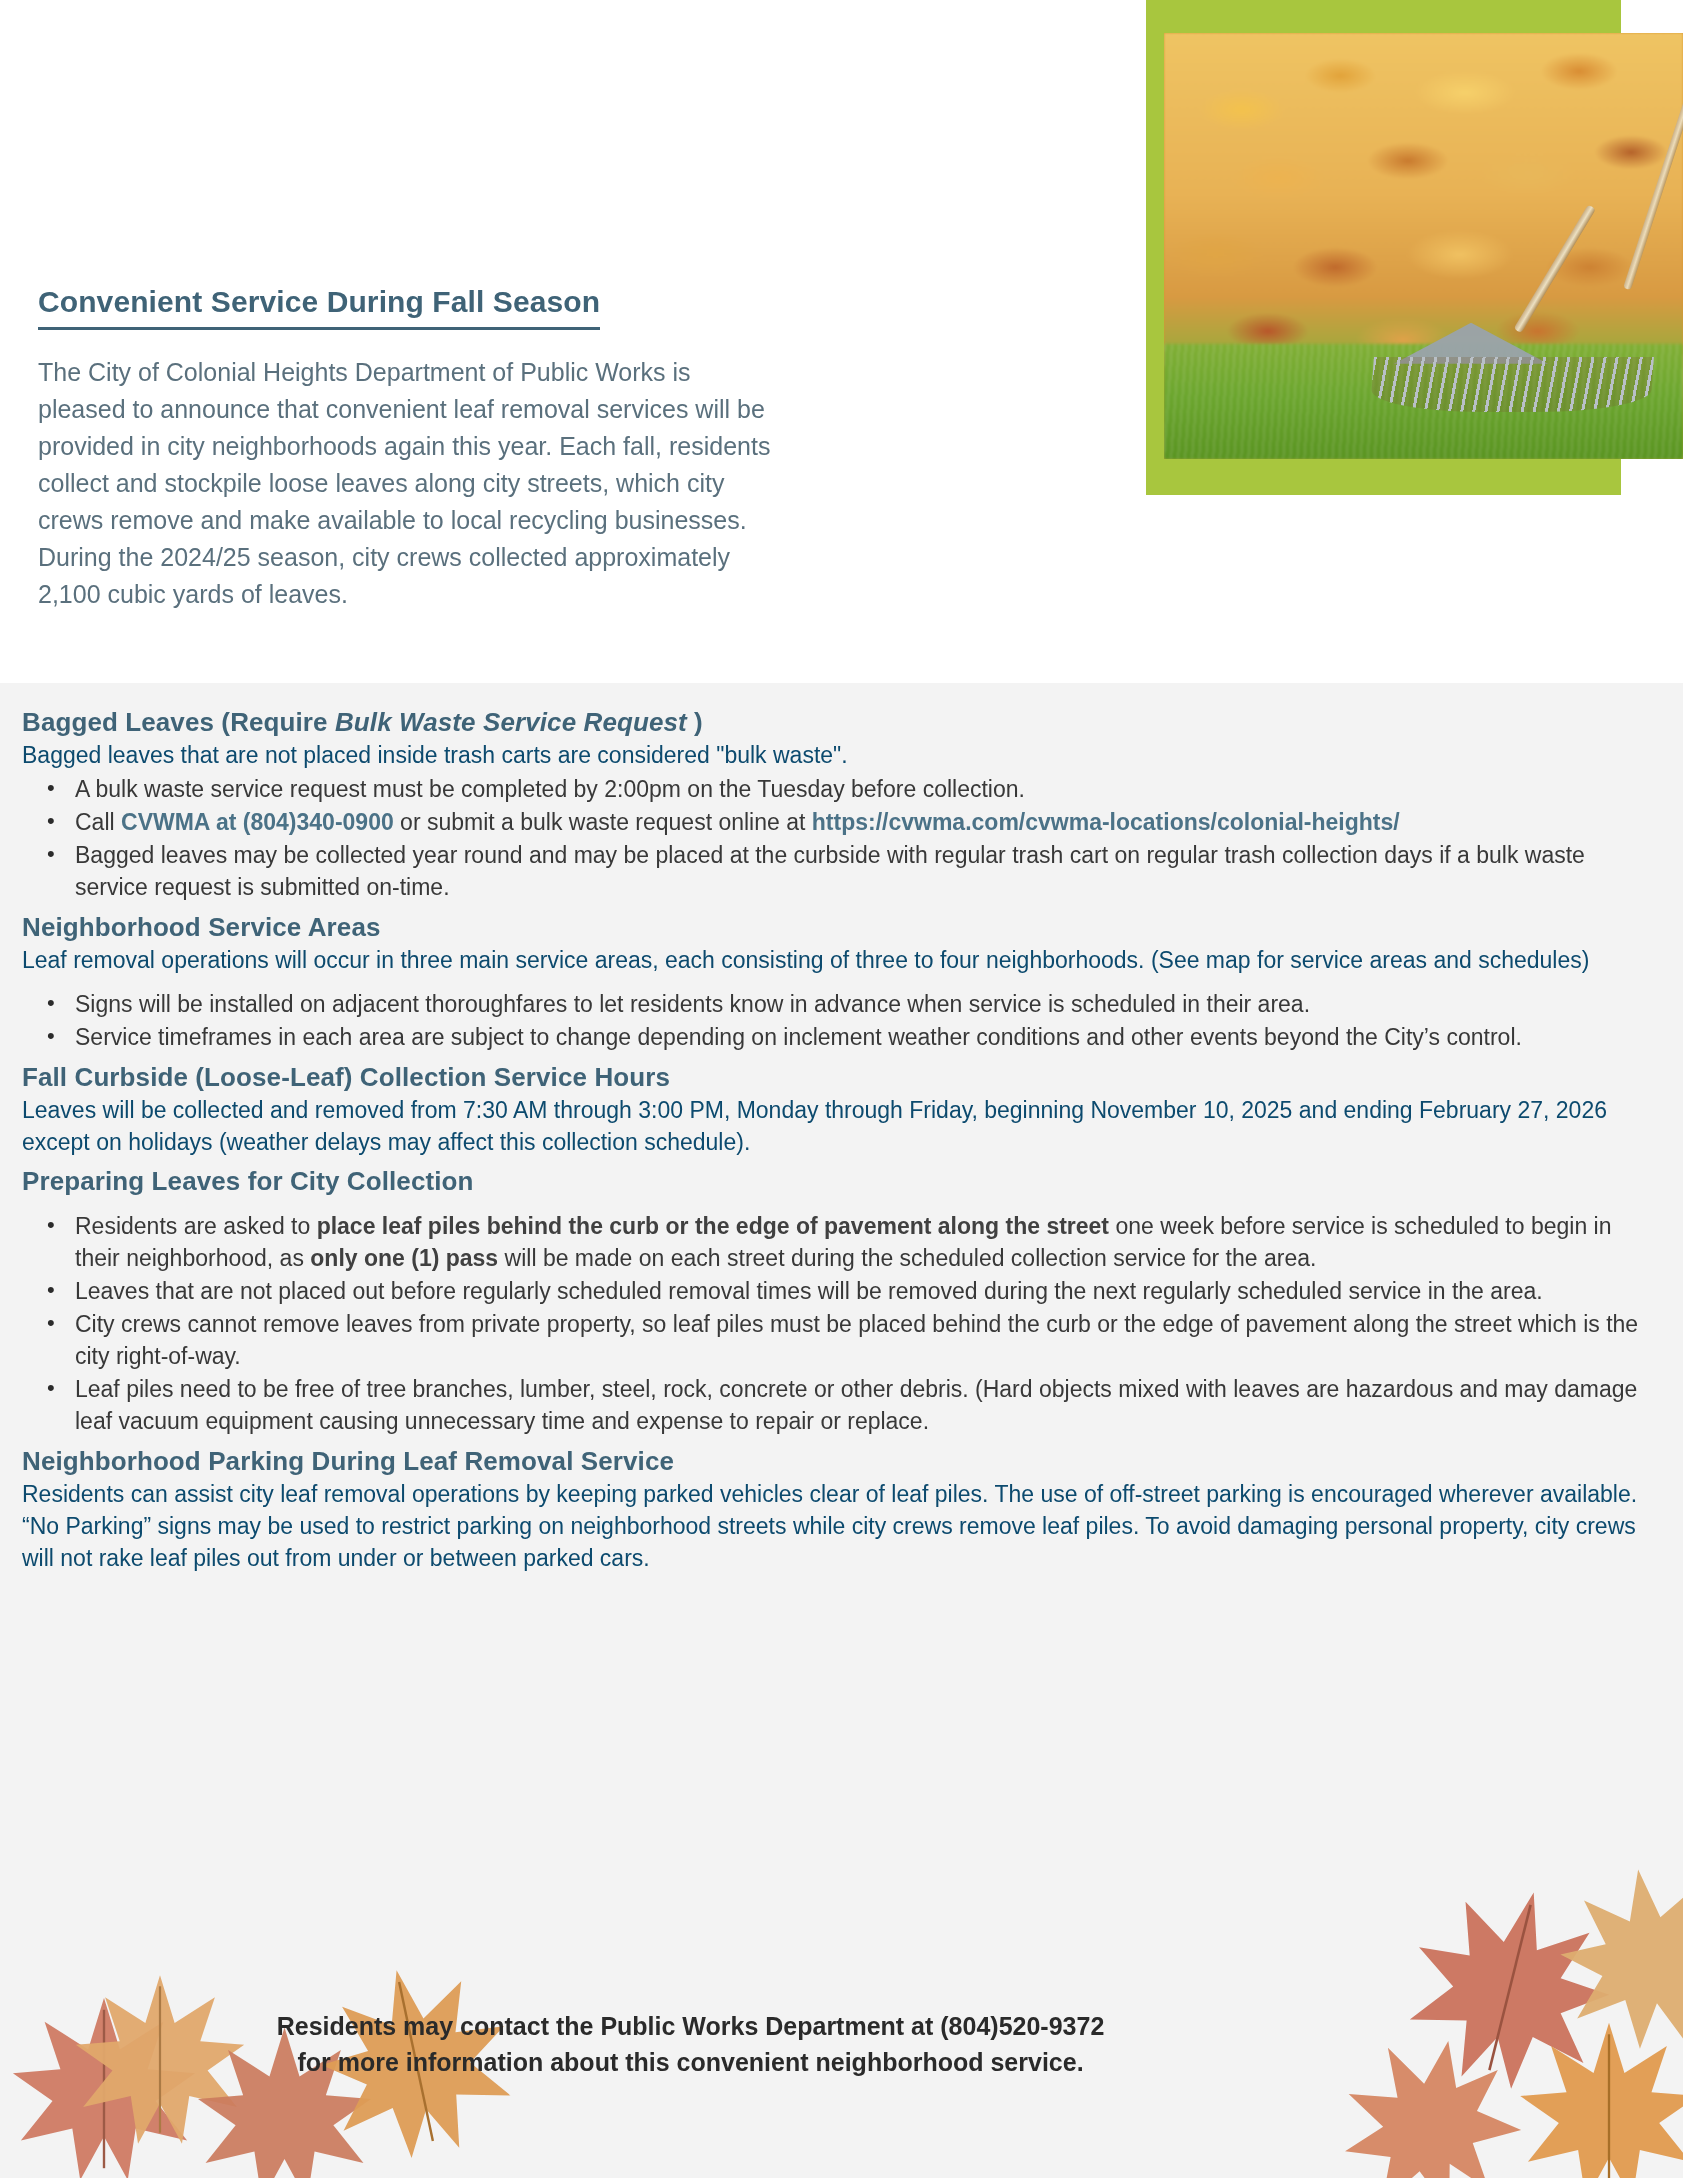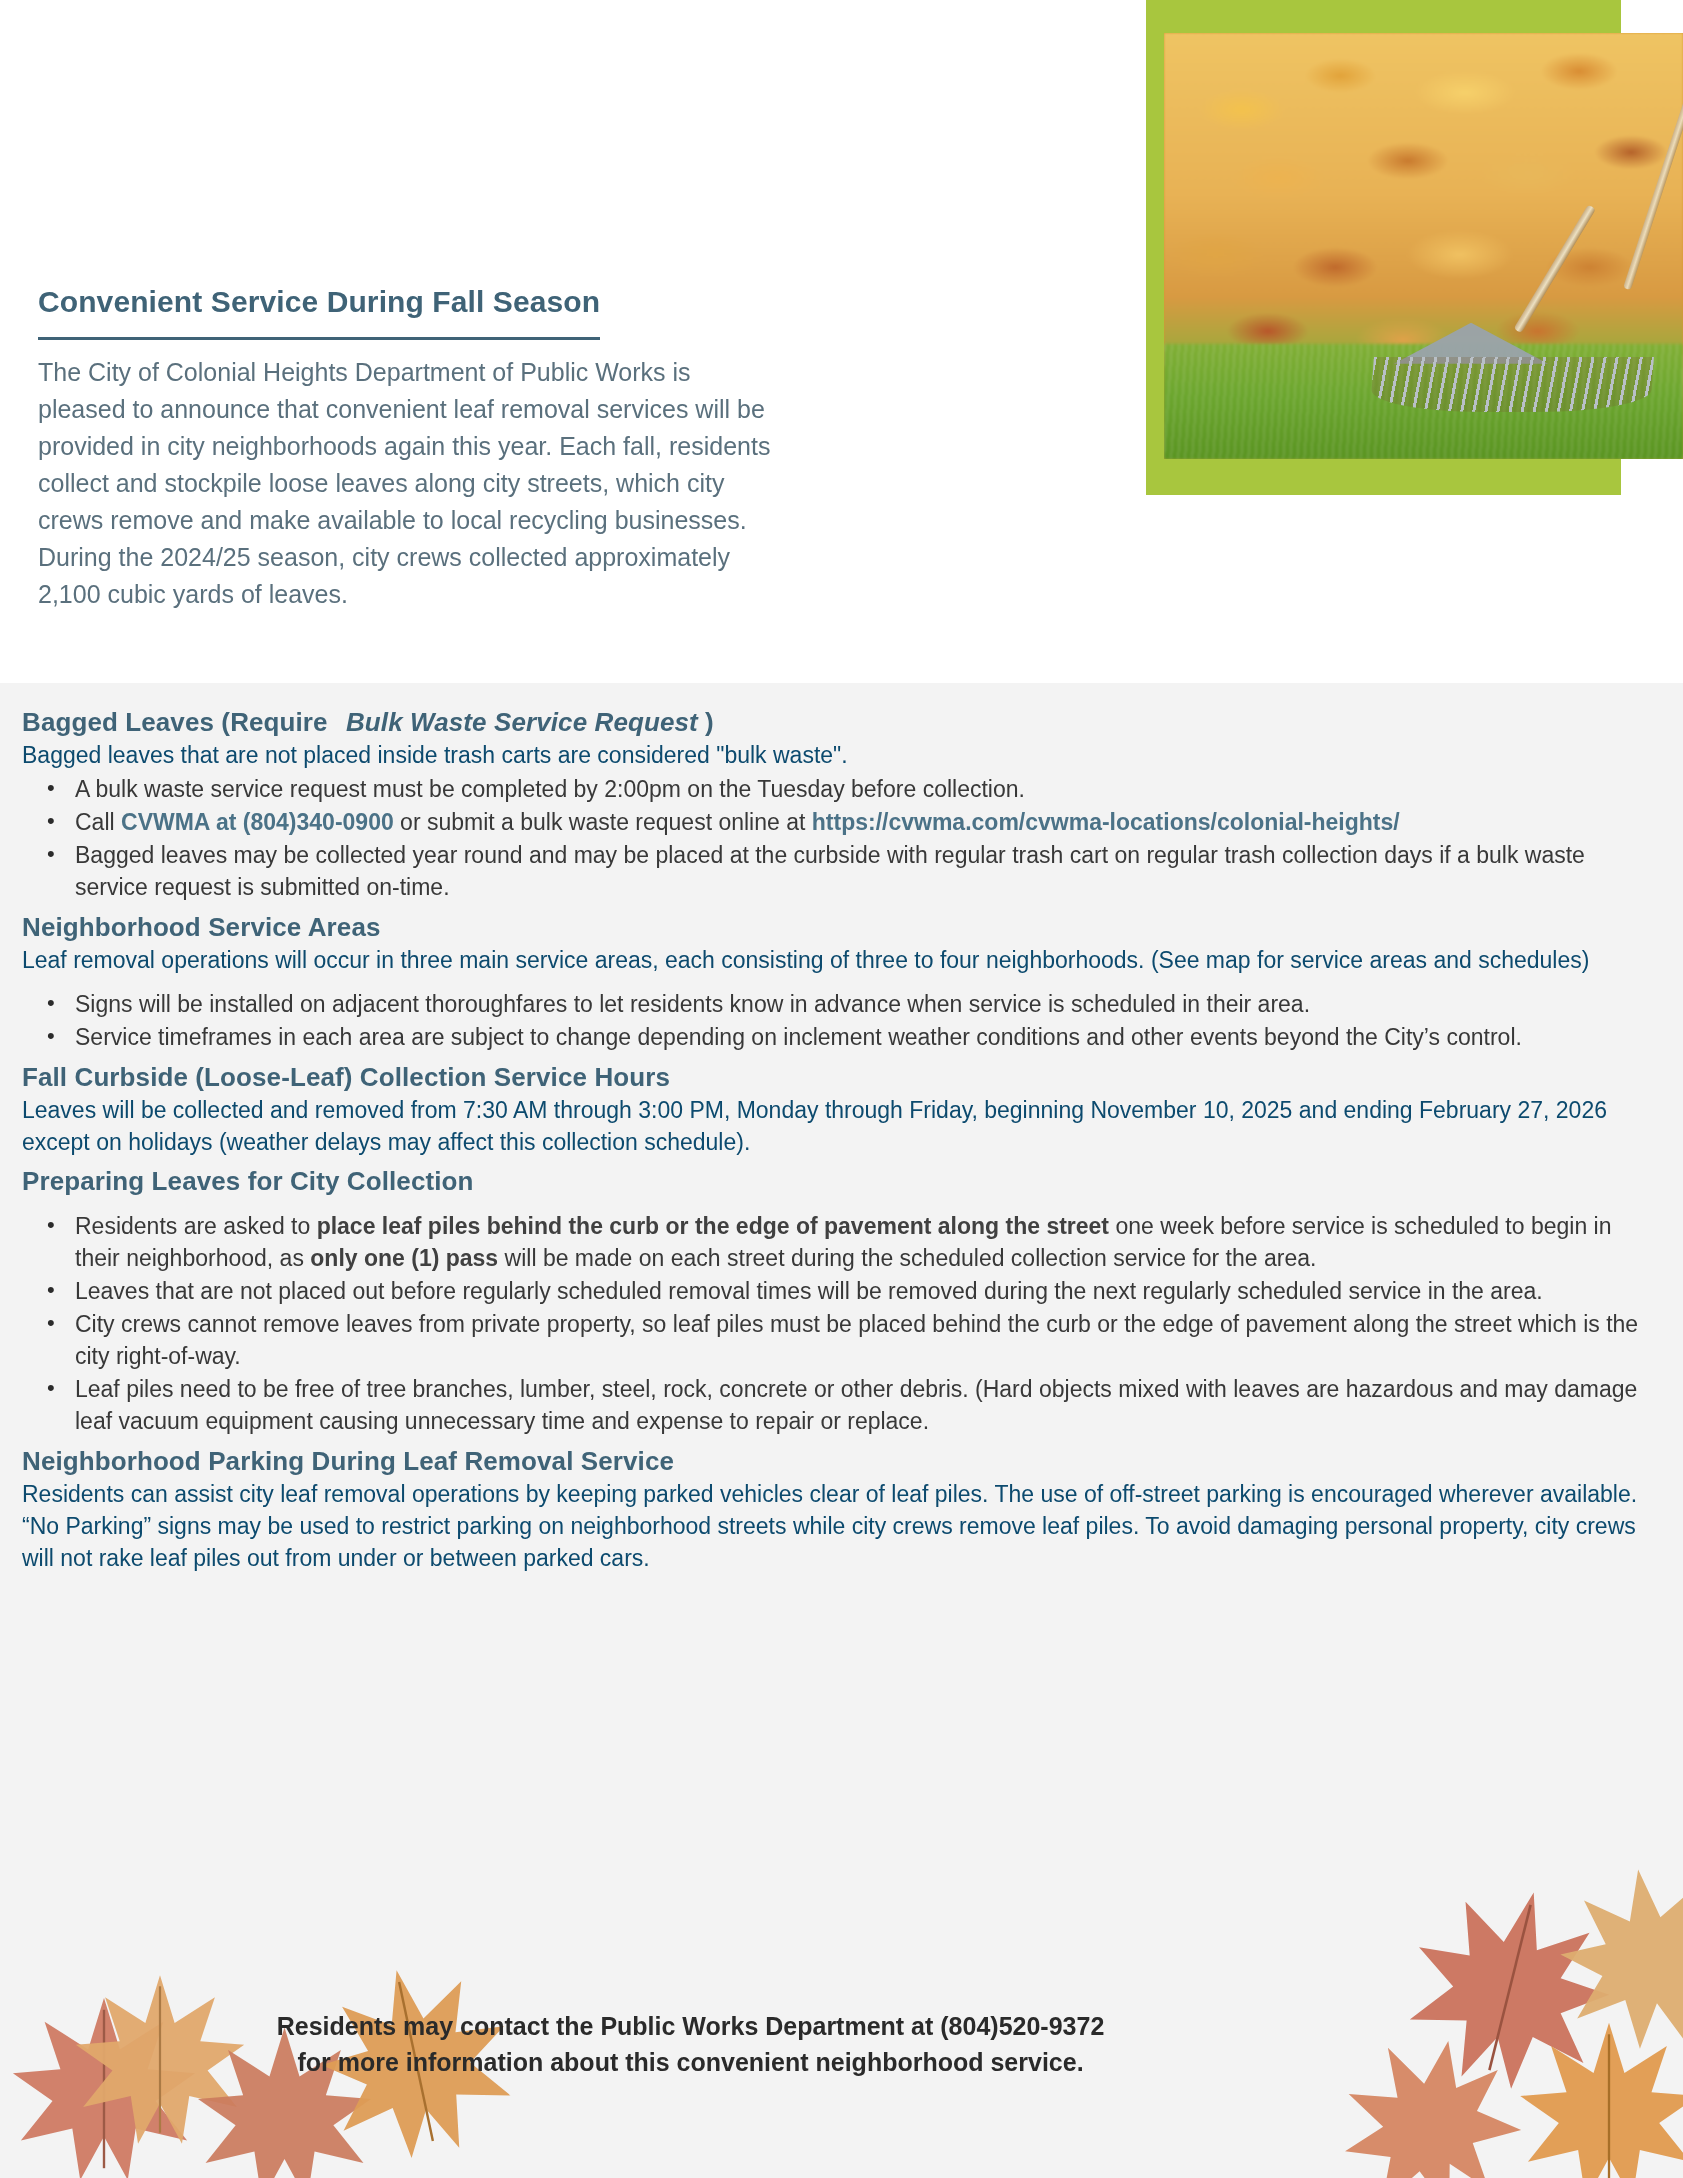--- a/index.html
+++ b/index.html
@@ -113,21 +113,21 @@
     color:#406478;
     transform:scaleX(0.95);
     transform-origin:left center;
     white-space:nowrap;
   }
 
   
   #intro-heading {
     position:absolute; left:38px; top:285px;
     font-weight:700; font-size:30px; color:#3f6377;
-    padding-bottom:18px;
+    padding-bottom:8px;
     border-bottom:3px solid #3f6377;
     display:inline-block;
     letter-spacing:0.1px;
   }
   #intro-para {
     position:absolute; left:38px; top:354px; width:733px;
     font-size:25px; line-height:37px; color:#5a707d;
     font-weight:400;
   }
 
@@ -139,21 +139,21 @@
   #body-inner {
     position:absolute; left:22px; top:705px; width:1639px;
   }
 
   h2.sec {
     margin:0; padding:0;
     font-size:26px; font-weight:700; color:#3f6377;
     line-height:34px;
     letter-spacing:0.1px;
   }
-  h2.sec em { font-style:italic;margin-left:11px; }
+  h2.sec em { font-style:italic; }
   p.body {
     margin:0; padding:0;
     font-size:23px; line-height:32px; color:#0c4a6e;
     font-weight:300;
   }
   ul.body {
     margin:2px 0 0 0; padding:0 0 0 51px;
     list-style:none;
   }
   ul.body li {

